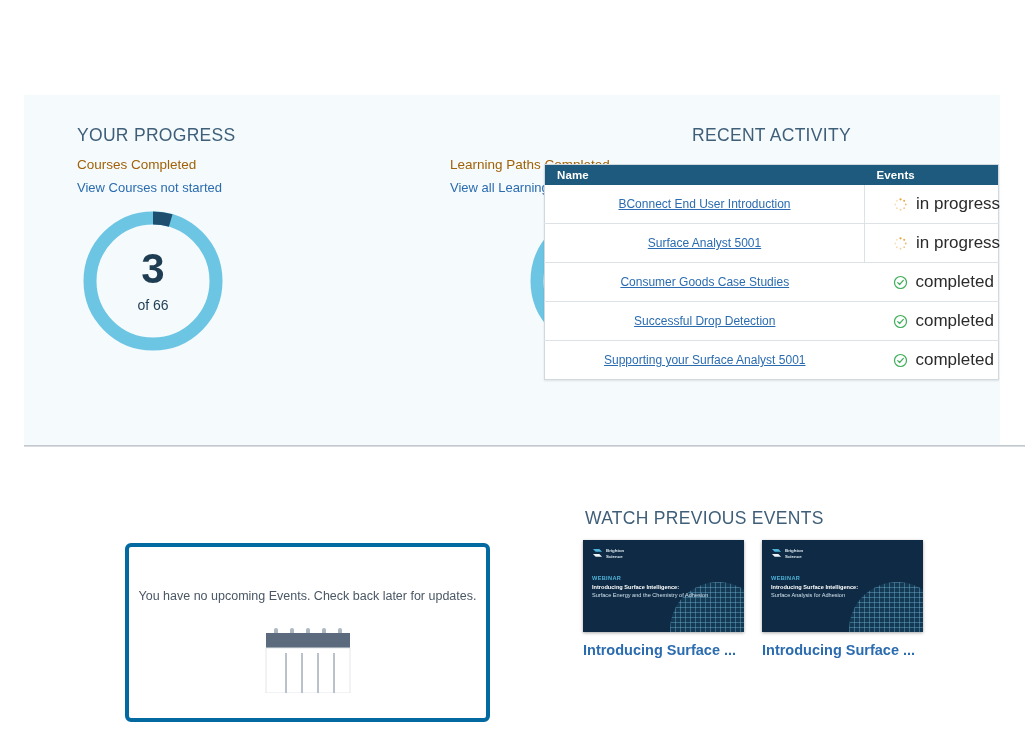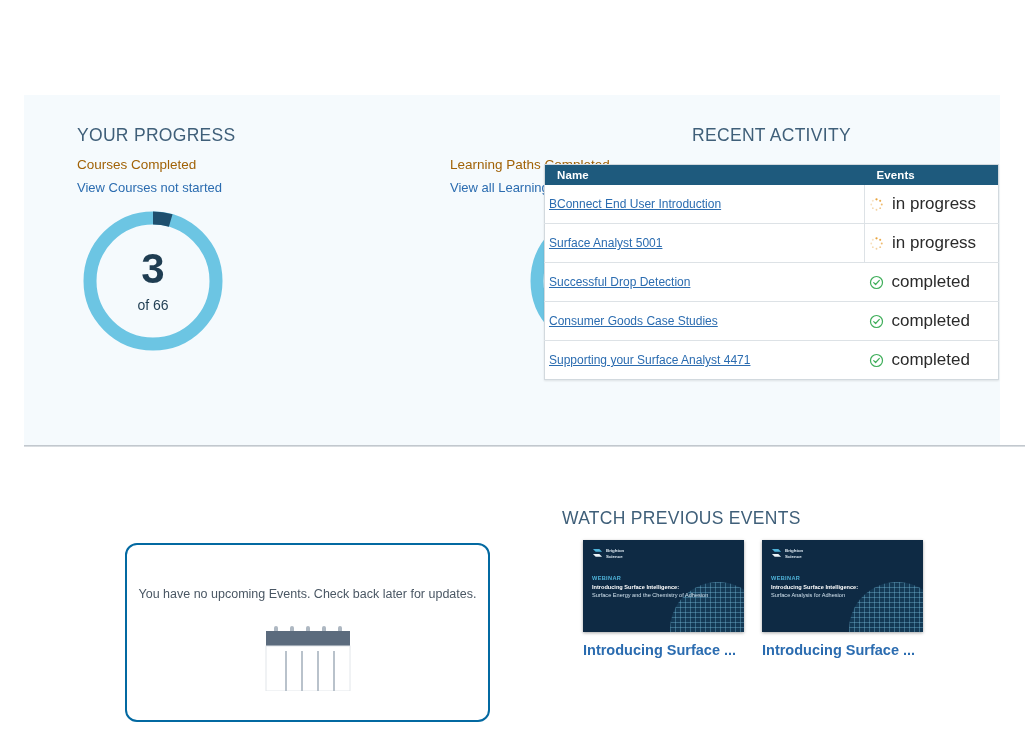--- a/index.html
+++ b/index.html
@@ -75,55 +75,56 @@
     color:#ffffff;
     font-size: 11.5px;
     font-weight: 700;
     text-align: left;
     padding: 4px 12px;
     letter-spacing:.1px;
   }
   .act-table th.name-col { width: 320px; }
   .act-table td {
     font-size: 12px;
-    padding: 9px 4px;
+    padding: 9px 28px;
     border-bottom: 1px solid #dde2e6;
     vertical-align: middle;
     color: #333;
+    text-align: center;
   }
   .act-table tr:last-child td { border-bottom: none; }
   .act-table td.name-cell { border-right: 1px solid #dde2e6; }
   .act-table tr.completed td.name-cell { border-right: none; }
   .act-link { color:#2b6cb0; text-decoration: underline; font-size:12px; cursor:pointer; }
   .status-cell { white-space: nowrap; }
   .status-inner { display:flex; align-items:center; gap:8px; }
   .status-text { font-size: 17px; color:#2b2b2b; }
 
   .spinner-icon { width:15px; height:15px; flex:none; }
   .check-icon { width:15px; height:15px; flex:none; }
 
   
   .bottom { position:absolute; left:0; top:470px; width:1025px; height:279px; background:#fff; }
 
   .upcoming-wrap { position:absolute; left:130px; top:38px; }
   .upcoming-card {
     position:absolute; left:125px; top:73px;
     width: 365px; height: 179px;
     background:#fff;
-    border: 2px solid #0369a1;
-    border-radius: 12px;
+    border: 4px solid #0369a1;
+    border-radius: 6px;
   }
   .upcoming-msg {
     position:absolute; left:0; top:42px; width:100%;
     text-align:center;
     font-size: 12.5px; color:#4a5764;
   }
   .cal-illus { position:absolute; left:50%; top:76px; transform: translateX(-50%); }
 
-  .previous-wrap { position:absolute; left:562px; top:38px; }
+  .previous-wrap { position:absolute; left:585px; top:38px; }
   .cards-row { position:absolute; left:583px; top:70px; display:flex; gap:18px; }
 
   .vid-card { width: 161px; cursor:pointer; }
   .vid-thumb {
     position: relative;
     width: 161px; height: 92px;
     background: #0e2a44;
     overflow: hidden;
     box-shadow: 0 1px 3px rgba(0,0,0,.35);
   }
@@ -244,51 +245,51 @@
                     <circle cx="5.1" cy="5.1" r="1.3" opacity=".3"></circle>
                   </g>
                 </svg>
                 <span class="status-text">in progress</span>
               </div>
             </td>
           </tr>
 
           <tr class="completed">
             <td class="name-cell">
-              <a class="act-link">Successful Drop Detection</a>
+              <a class="act-link">Consumer Goods Case Studies</a>
             </td>
             <td class="status-cell">
               <div class="status-inner">
                 <svg class="check-icon" viewBox="0 0 20 20">
                   <circle cx="10" cy="10" r="8" fill="none" stroke="#3fae5a" stroke-width="1.6"></circle>
                   <path d="M6.3 10.2 L8.8 12.7 L13.8 7.2" fill="none" stroke="#3fae5a" stroke-width="1.6" stroke-linecap="round" stroke-linejoin="round"></path>
                 </svg>
                 <span class="status-text">completed</span>
               </div>
             </td>
           </tr>
 
           <tr class="completed">
             <td class="name-cell">
-              <a class="act-link">Consumer Goods Case Studies</a>
+              <a class="act-link">Successful Drop Detection</a>
             </td>
             <td class="status-cell">
               <div class="status-inner">
                 <svg class="check-icon" viewBox="0 0 20 20">
                   <circle cx="10" cy="10" r="8" fill="none" stroke="#3fae5a" stroke-width="1.6"></circle>
                   <path d="M6.3 10.2 L8.8 12.7 L13.8 7.2" fill="none" stroke="#3fae5a" stroke-width="1.6" stroke-linecap="round" stroke-linejoin="round"></path>
                 </svg>
                 <span class="status-text">completed</span>
               </div>
             </td>
           </tr>
 
           <tr class="completed">
             <td class="name-cell">
-              <a class="act-link">Supporting your Surface Analyst 4471</a>
+              <a class="act-link">Supporting your Surface Analyst 5001</a>
             </td>
             <td class="status-cell">
               <div class="status-inner">
                 <svg class="check-icon" viewBox="0 0 20 20">
                   <circle cx="10" cy="10" r="8" fill="none" stroke="#3fae5a" stroke-width="1.6"></circle>
                   <path d="M6.3 10.2 L8.8 12.7 L13.8 7.2" fill="none" stroke="#3fae5a" stroke-width="1.6" stroke-linecap="round" stroke-linejoin="round"></path>
                 </svg>
                 <span class="status-text">completed</span>
               </div>
             </td>

